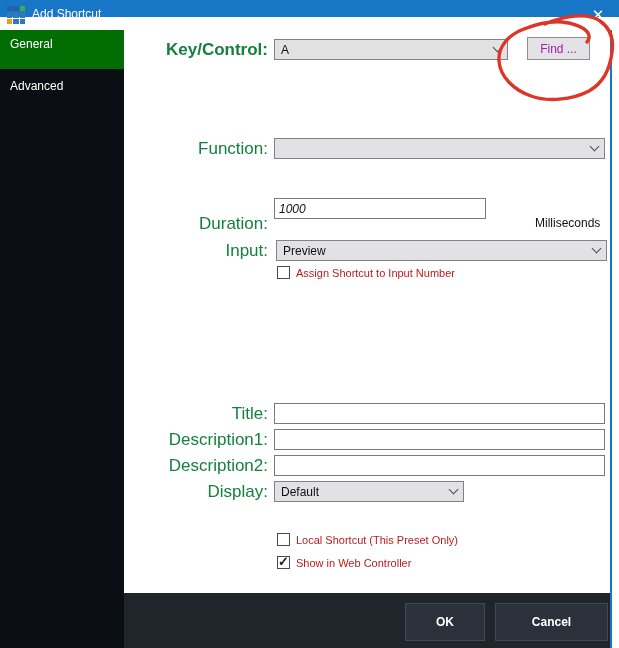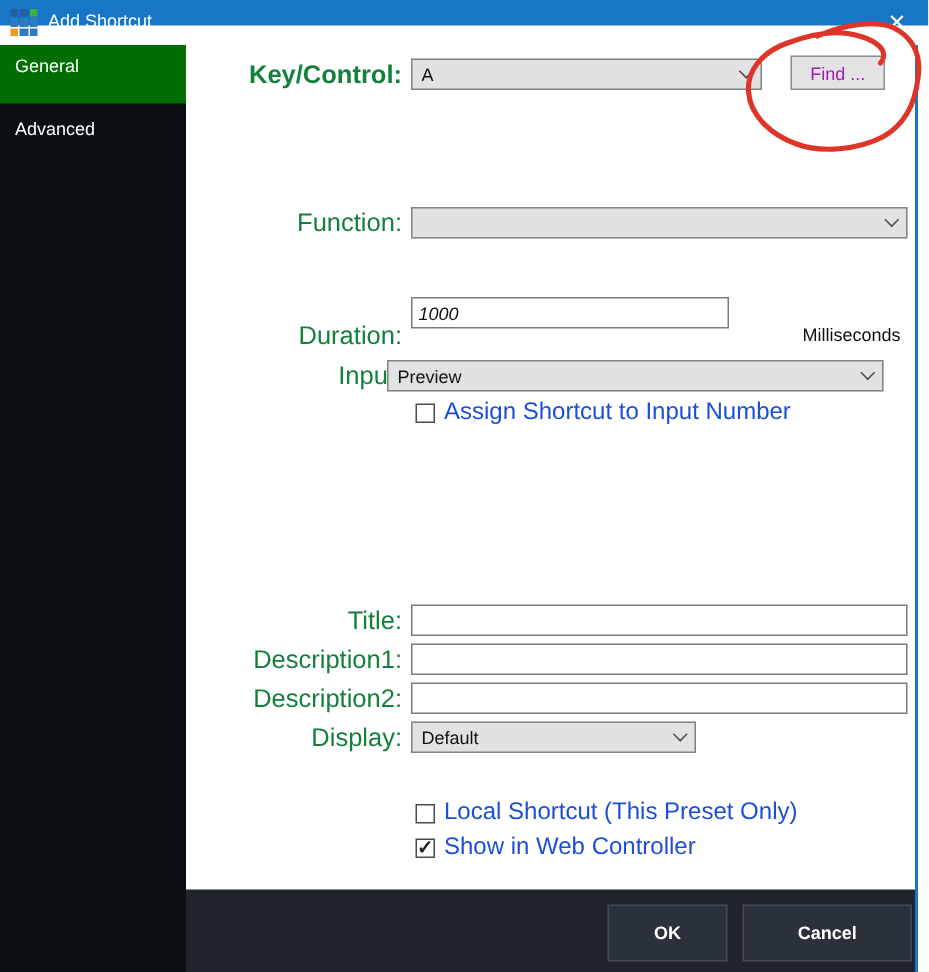--- a/index.html
+++ b/index.html
@@ -53,21 +53,21 @@
     position:absolute; left:527px; top:37px; width:63px; height:23px;
     background:#e3e3e5; border:1px solid #8f8f8f; font-size:12px; color:#a21caf; cursor:pointer;
     font-family:"Liberation Sans", sans-serif;
   }
   
   .chk-row { position:absolute; display:flex; align-items:center; cursor:pointer; }
   .chk-box { width:13px; height:13px; background:#ffffff; border:1px solid #4a4a4a; margin-right:6px; position:relative; flex:none; }
   .chk-box.checked::after {
     content:"✓"; position:absolute; left:0px; top:-3px; font-size:13px; font-weight:bold; color:#222;
   }
-  .chk-label { font-size:16px; color:#1d4ed8; }
+  .chk-label { font-size:11px; color:#b91c1c; }
   .suffix-label { position:absolute; font-size:12px; color:#111; line-height:21px; }
   
   .footer { position:absolute; left:124px; top:593px; width:486px; height:55px; background:#20252c; }
   .footer-btn {
     position:absolute; top:10px; height:38px; background:#2b313a; border:1px solid #414957;
     color:#ffffff; font-weight:bold; font-size:12px; cursor:pointer;
     font-family:"Liberation Sans", sans-serif;
   }
   .ok-btn { left:281px; width:80px; }
   .cancel-btn { left:371px; width:113px; }
@@ -114,21 +114,21 @@
   <div class="combo" style="left:274px; top:138px; width:331px;">
     <span class="val"></span>
     <span class="chev"></span>
   </div>
 
   <div class="f-label" style="top:213px;">Duration:</div>
   <input class="tfield" style="left: 274px; top: 198px; width: 212px; font-style: italic;" value="1000">
   <div class="suffix-label" style="left:495px; top:213px;margin-left:40px;">Milliseconds</div>
 
   <div class="f-label" style="top:240px;">Input:</div>
-  <div class="combo" style="left:258px; top:240px; width:331px;justify-content:center;">
+  <div class="combo" style="left:276px; top:240px; width:331px;justify-content:center;">
     <span class="val">Preview</span>
     <span class="chev"></span>
   </div>
 
   <div class="chk-row" style="left:277px; top:266px;">
     <span class="chk-box"></span>
     <span class="chk-label">Assign Shortcut to Input Number</span>
   </div>
 
   <div class="f-label" style="top:403px;">Title:</div>

